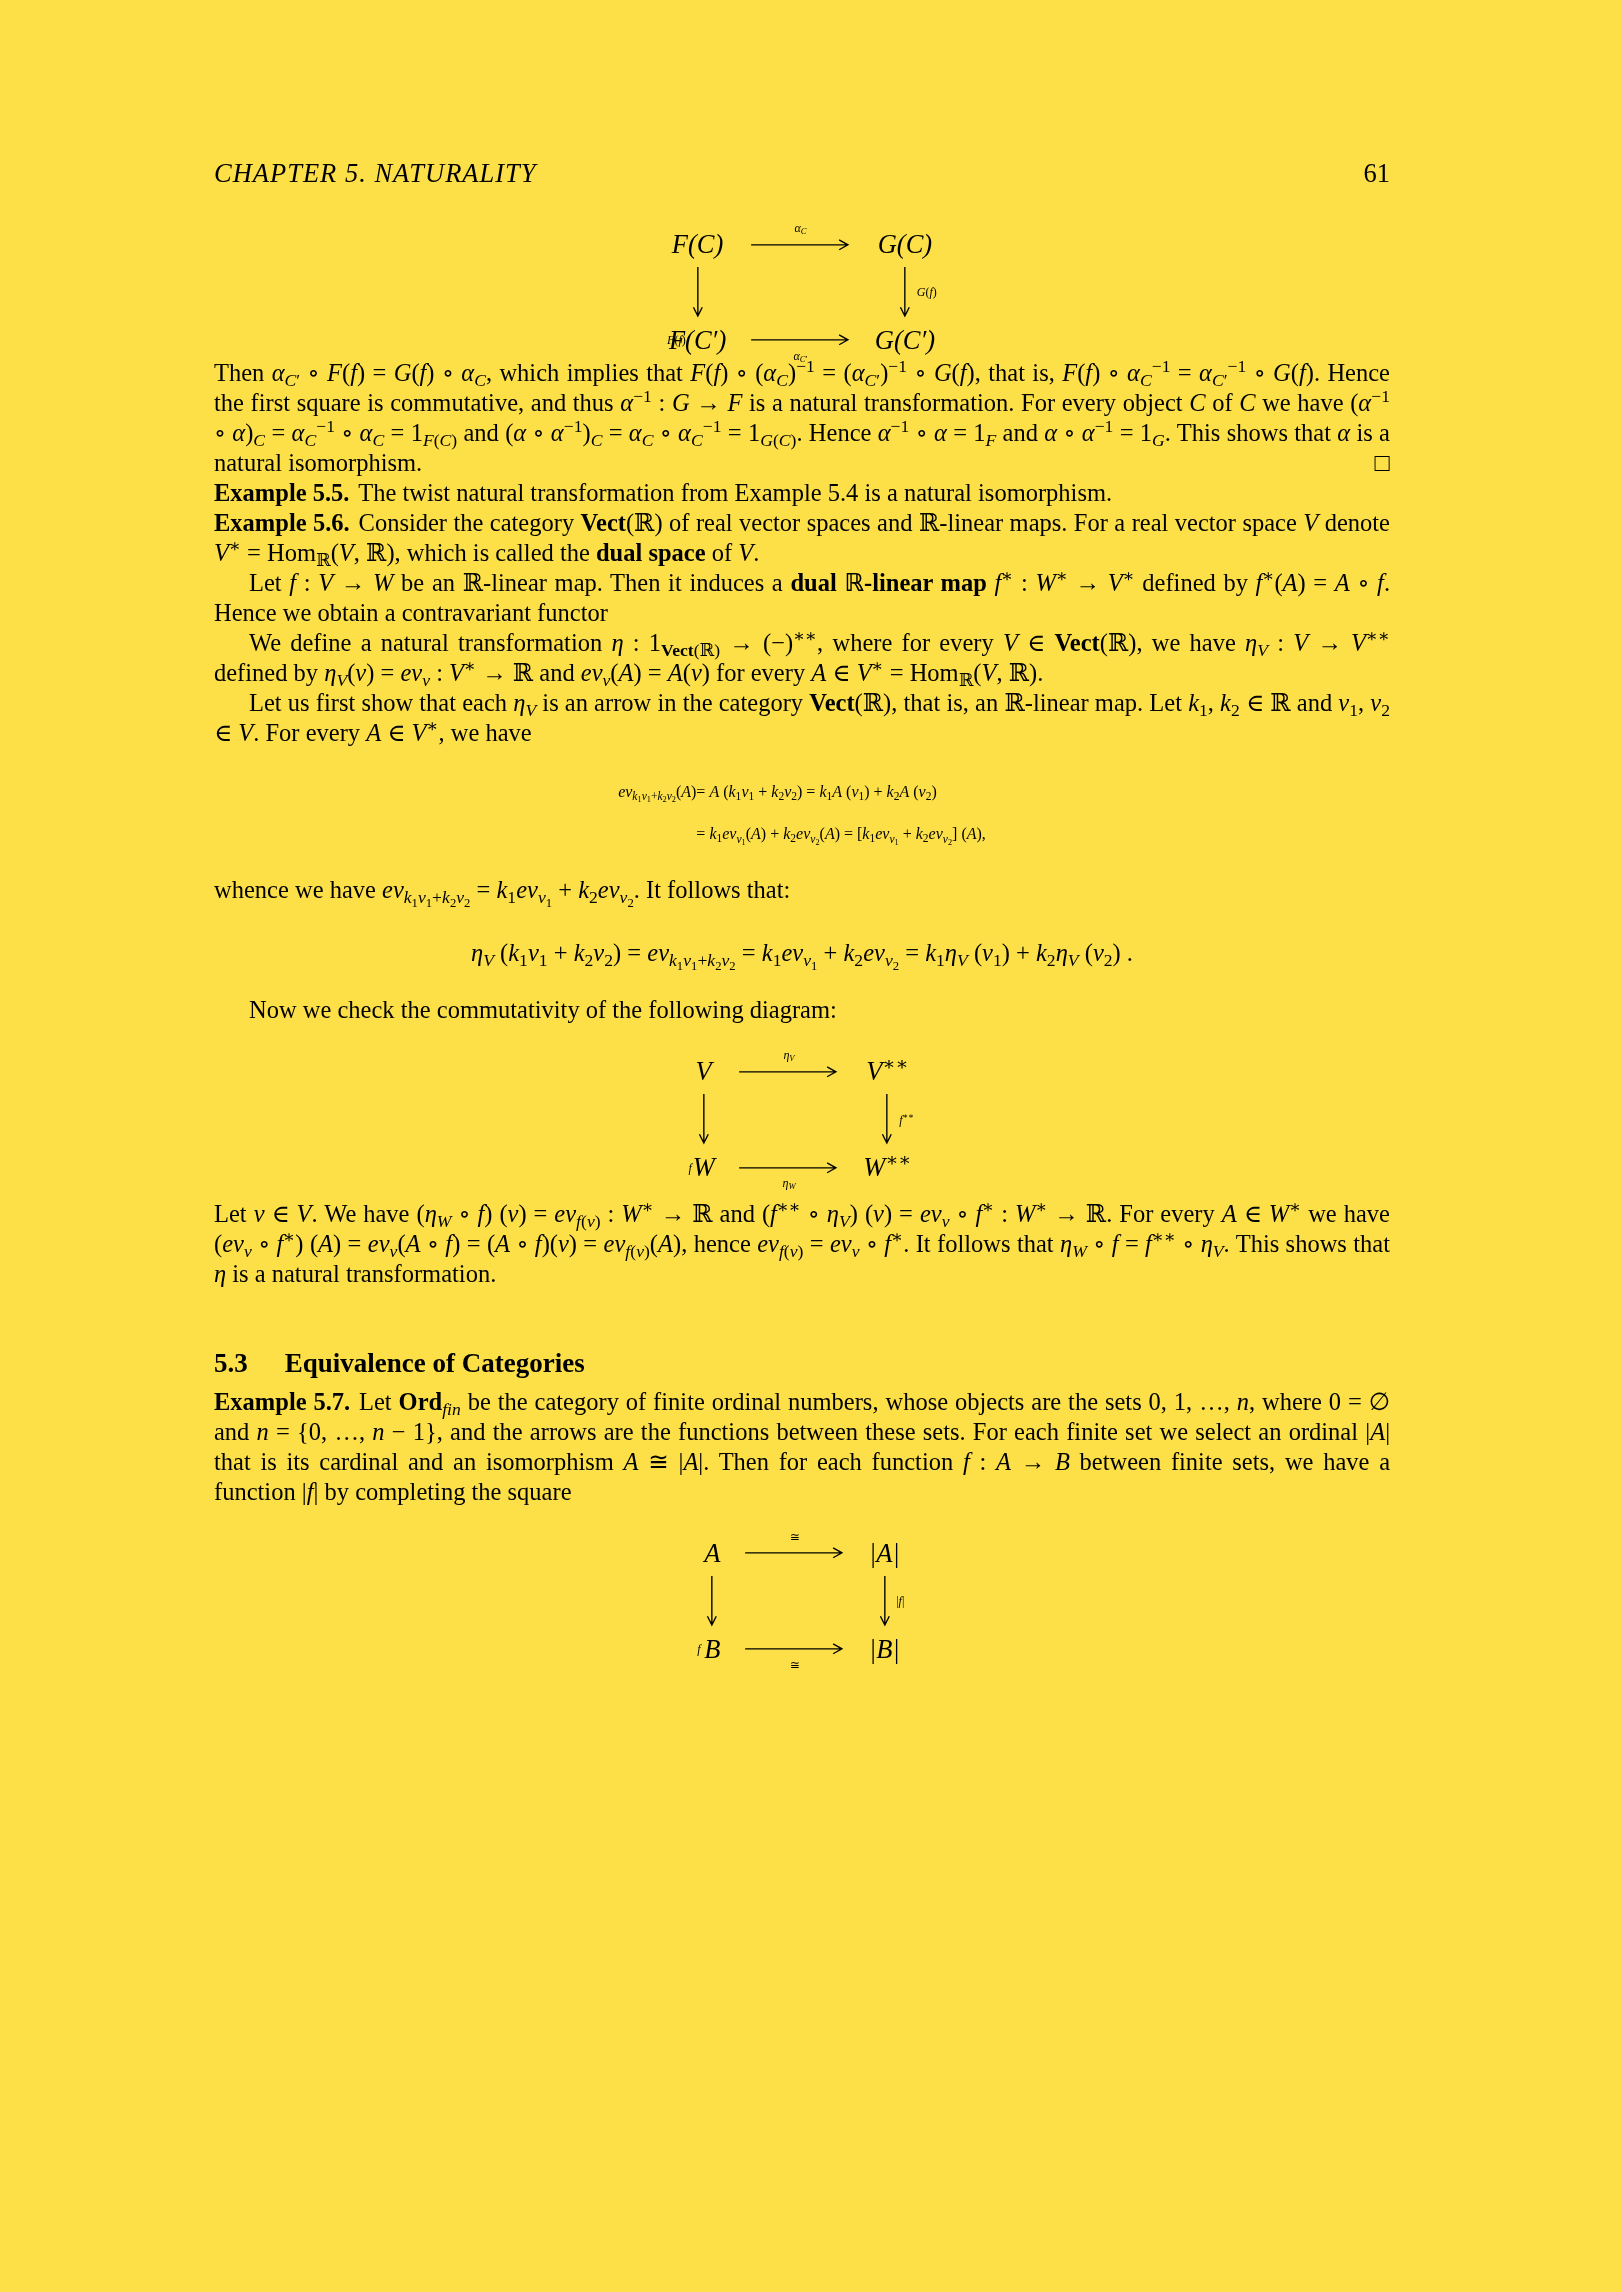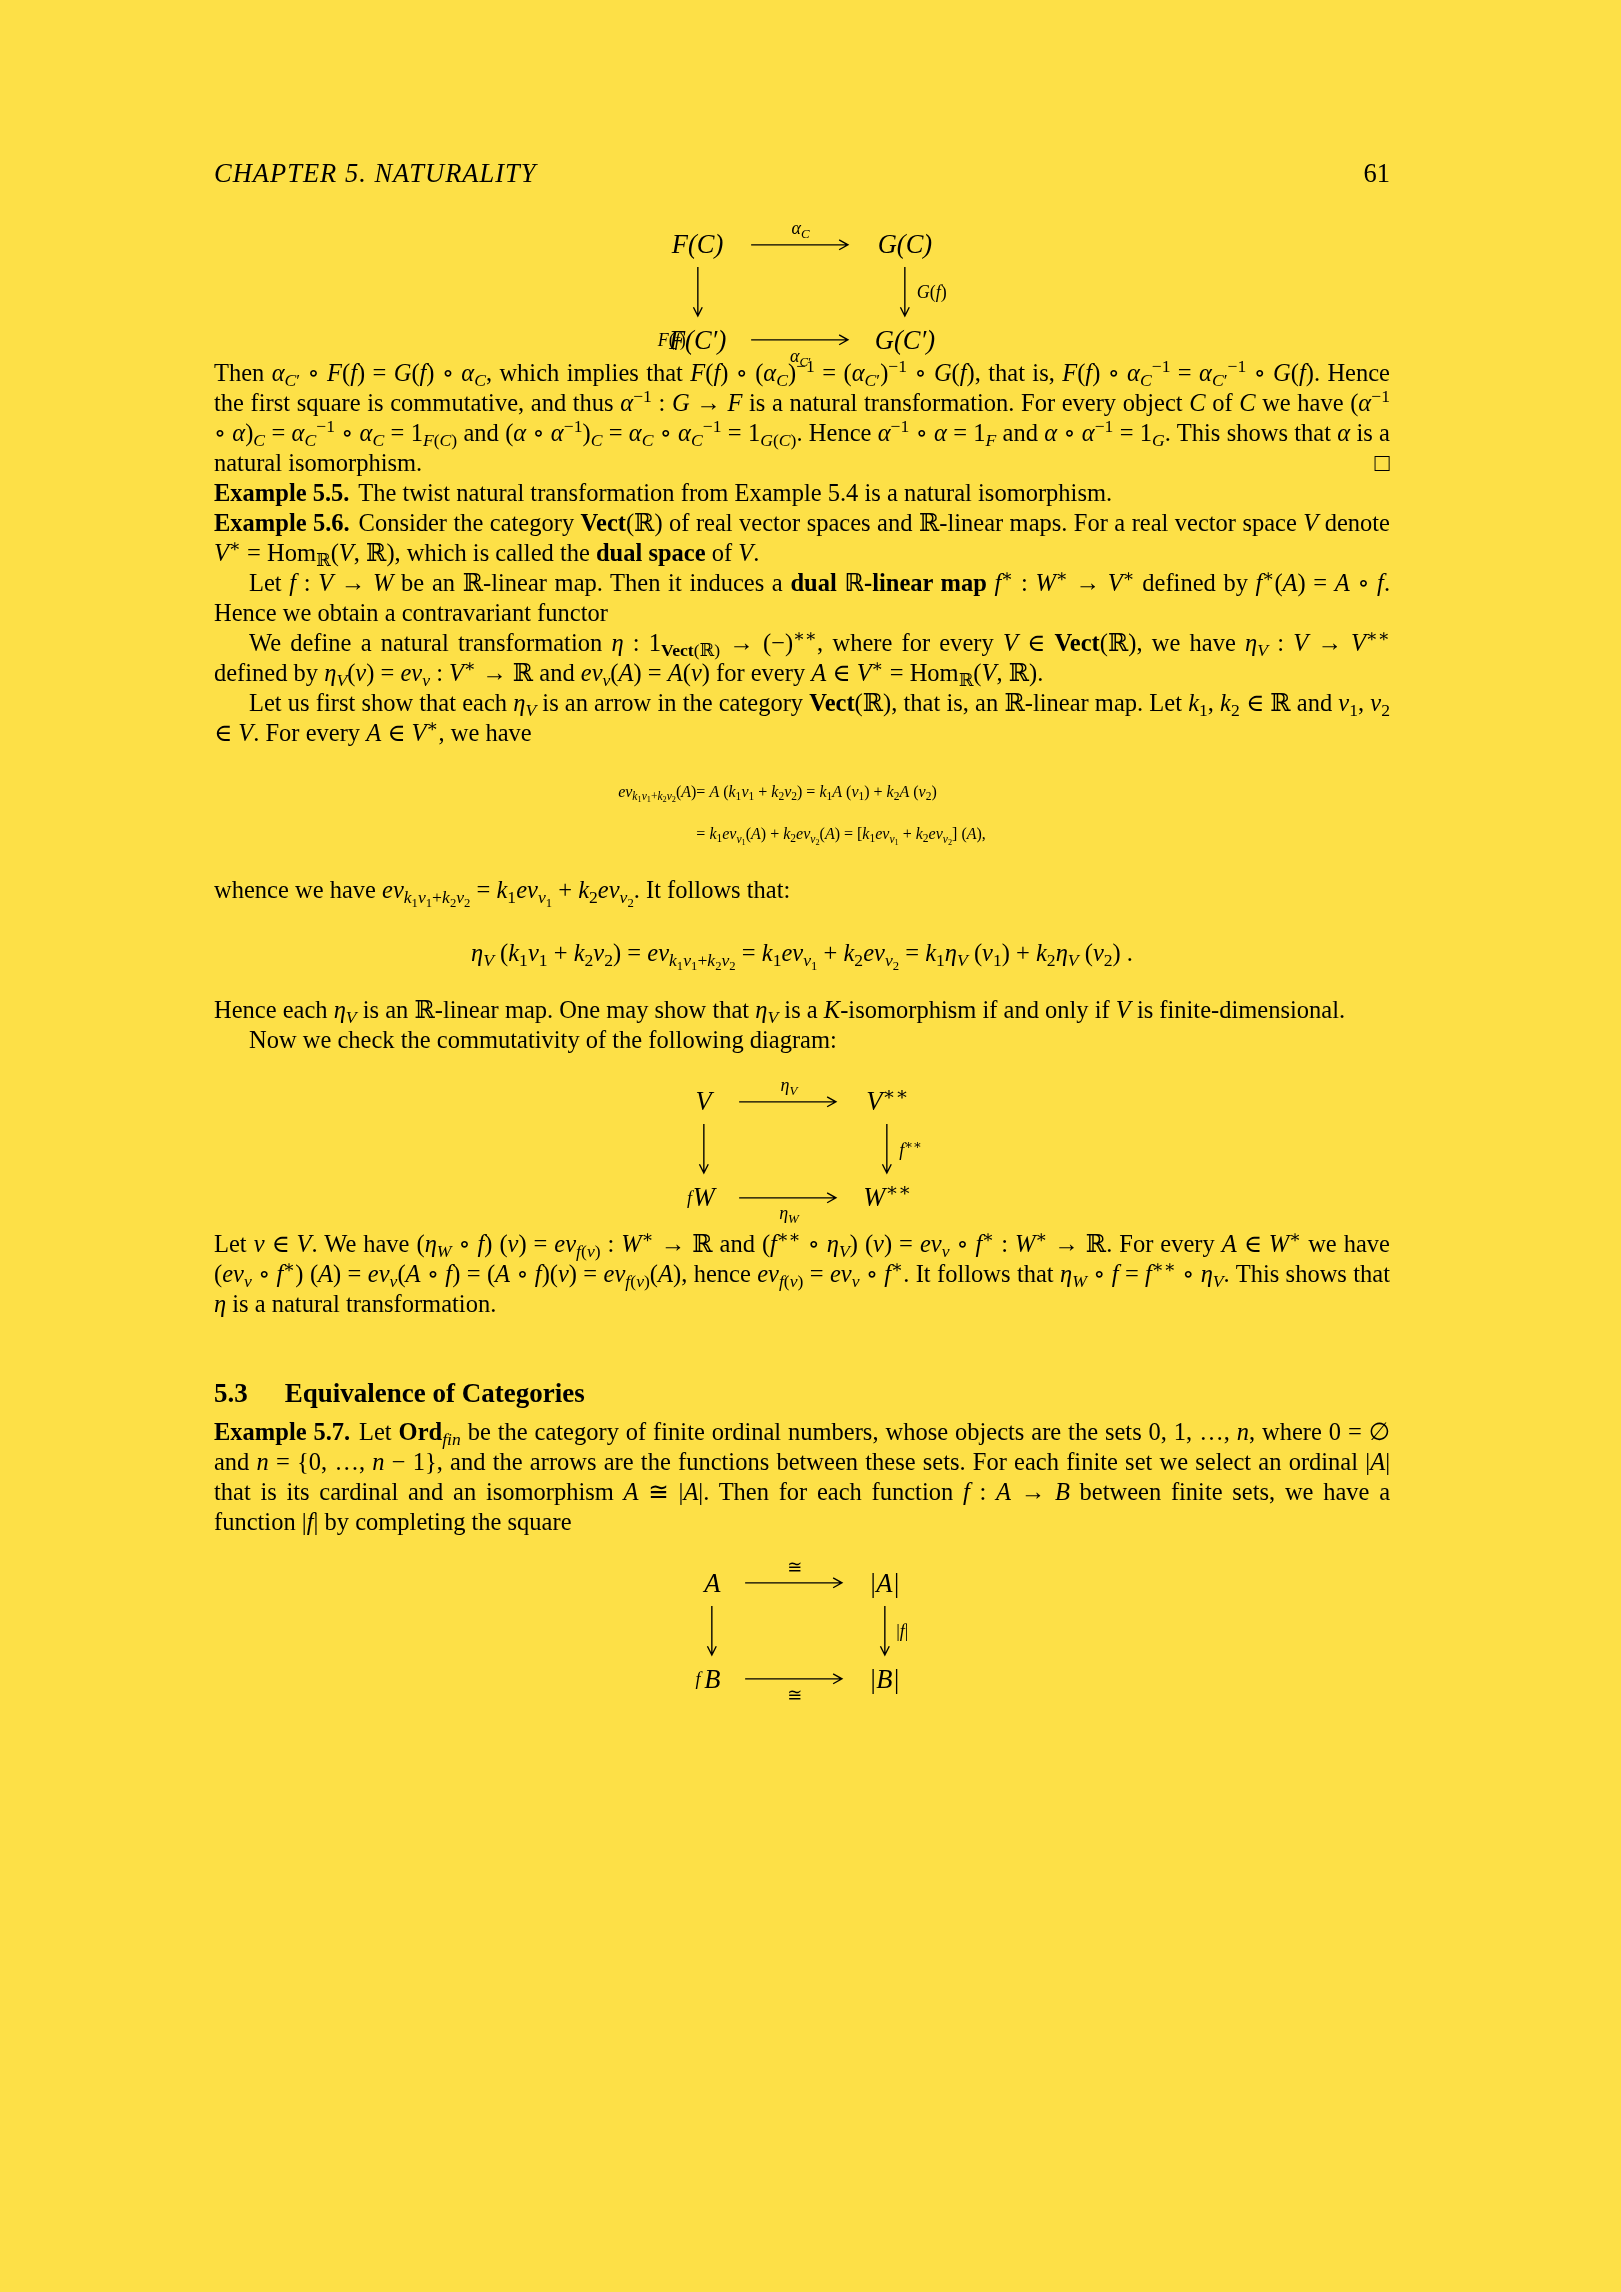--- a/index.html
+++ b/index.html
@@ -30,21 +30,21 @@
   .eq-align .eqa-r { justify-self:start; }
 
   .sechead { margin:51px 0 0 0; font-size:27px; line-height:47px; font-weight:bold; }
   .secnum { margin-right:37px; }
 
   
   .cd { display:grid; grid-template-columns:auto 129px auto; align-items:center;
         justify-items:center; width:max-content; margin:39px auto 0 auto;
         row-gap:3.9px; column-gap:9.8px; font-size:26.5px; line-height:35px; }
   .cd-node { font-style:italic; white-space:nowrap; }
-  .cd-lbl { font-size:18px; line-height:20.6px; white-space:nowrap; }
+  .cd-lbl { font-size:12px; line-height:20.6px; white-space:nowrap; }
   .cd-h { position:relative; width:102px; height:13.7px; }
   .cd-h svg { display:block; }
   .cd-h .cd-lbl { position:absolute; left:50%; transform:translateX(-50%); }
   .cd-h-top .cd-lbl { bottom:12.7px; }
   .cd-h-bot .cd-lbl { top:12.7px; }
   .cd-v { position:relative; width:100%; height:53px; }
   .cd-v svg { display:block; margin:0 auto; }
   .cd-v .cd-lbl { position:absolute; top:50%; transform:translateY(-50%); }
   .cd-v-left .cd-lbl { right:calc(50% + 11.8px);margin-top:48px; }
   .cd-v-right .cd-lbl { left:calc(50% + 11.8px); }
@@ -120,21 +120,20 @@
       <span class="eqa-l"><i>ev</i><sub><i>k</i><sub>1</sub><i>v</i><sub>1</sub>+<i>k</i><sub>2</sub><i>v</i><sub>2</sub></sub>(<i>A</i>) </span>
       <span class="eqa-r">= <i>A</i> (<i>k</i><sub>1</sub><i>v</i><sub>1</sub> + <i>k</i><sub>2</sub><i>v</i><sub>2</sub>) = <i>k</i><sub>1</sub><i>A</i> (<i>v</i><sub>1</sub>) + <i>k</i><sub>2</sub><i>A</i> (<i>v</i><sub>2</sub>)</span>
       <span class="eqa-l"></span>
       <span class="eqa-r">= <i>k</i><sub>1</sub><i>ev</i><sub><i>v</i><sub>1</sub></sub>(<i>A</i>) + <i>k</i><sub>2</sub><i>ev</i><sub><i>v</i><sub>2</sub></sub>(<i>A</i>) = [<i>k</i><sub>1</sub><i>ev</i><sub><i>v</i><sub>1</sub></sub> + <i>k</i><sub>2</sub><i>ev</i><sub><i>v</i><sub>2</sub></sub>] (<i>A</i>),</span>
     </div>
 
     <p class="para">whence we have <i>ev</i><sub><i>k</i><sub>1</sub><i>v</i><sub>1</sub>+<i>k</i><sub>2</sub><i>v</i><sub>2</sub></sub> = <i>k</i><sub>1</sub><i>ev</i><sub><i>v</i><sub>1</sub></sub> + <i>k</i><sub>2</sub><i>ev</i><sub><i>v</i><sub>2</sub></sub>.  It follows that:</p>
 
     <div class="eq"><i>η</i><sub><i>V</i></sub> (<i>k</i><sub>1</sub><i>v</i><sub>1</sub> + <i>k</i><sub>2</sub><i>v</i><sub>2</sub>) = <i>ev</i><sub><i>k</i><sub>1</sub><i>v</i><sub>1</sub>+<i>k</i><sub>2</sub><i>v</i><sub>2</sub></sub> = <i>k</i><sub>1</sub><i>ev</i><sub><i>v</i><sub>1</sub></sub> + <i>k</i><sub>2</sub><i>ev</i><sub><i>v</i><sub>2</sub></sub> = <i>k</i><sub>1</sub><i>η</i><sub><i>V</i></sub> (<i>v</i><sub>1</sub>) + <i>k</i><sub>2</sub><i>η</i><sub><i>V</i></sub> (<i>v</i><sub>2</sub>) .</div>
 
-    <p class="para">Hence each <i>η</i><sub><i>V</i></sub> is an ℝ-linear map.  One may show that <i>η</i><sub><i>V</i></sub> is a <i>K</i>-isomorphism if and only if <i>V</i> is finite-dimensional.</p>
     <p class="para ind mt-now">Now we check the commutativity of the following diagram:</p>
 
     <div class="cd cd2">
       <span class="cd-node"><i>V</i></span>
       <span class="cd-h cd-h-top">
         <span class="cd-lbl"><i>η</i><sub><i>V</i></sub></span>
         <svg width="102" height="13.7" viewBox="0 0 104 14">
             <path d="M1 7 H 100 M91 2 L100 7 L91 12" fill="none" stroke="#000" stroke-width="1.4"></path>
           </svg>
       </span>

